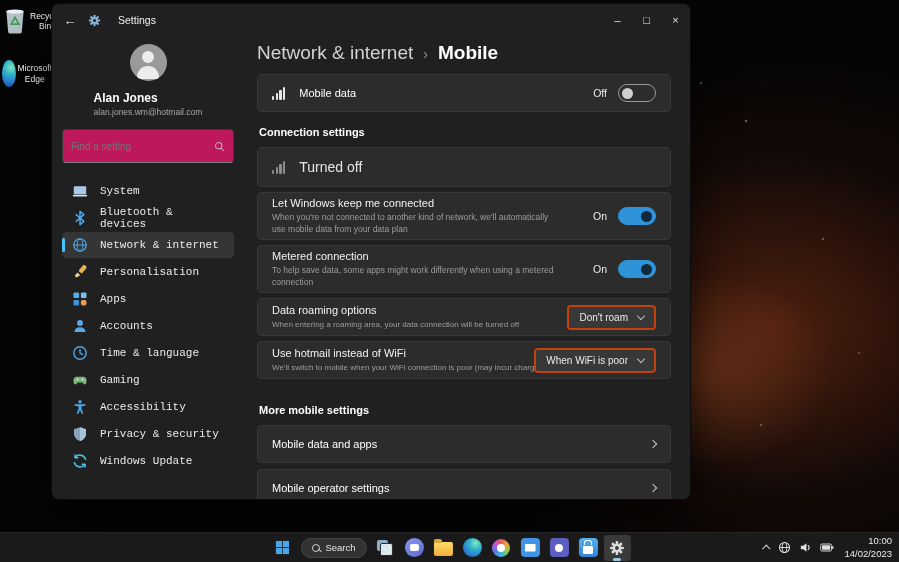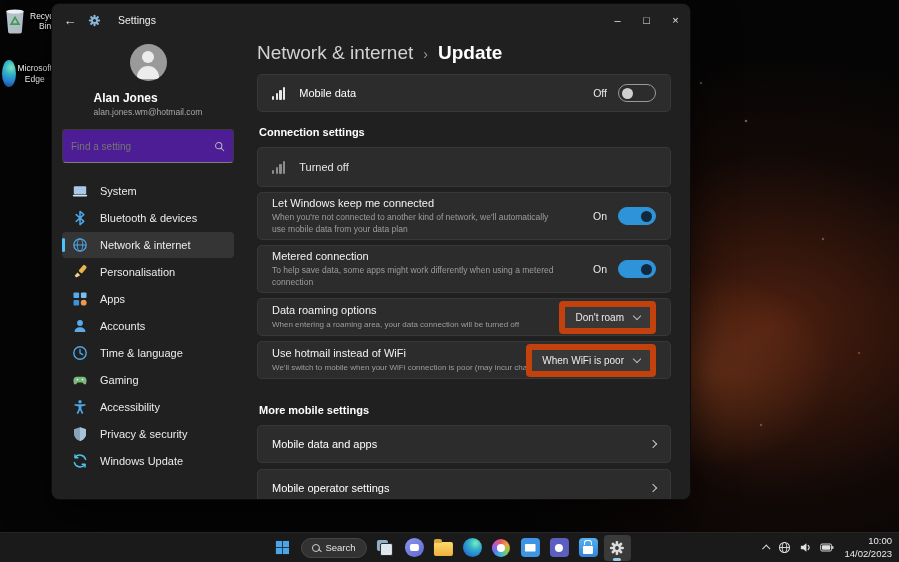--- a/index.html
+++ b/index.html
@@ -44,26 +44,26 @@
   .sidebar { width:190px; flex:0 0 auto; padding:0 8px 0 10px; }
   .profile { display:flex; align-items:center; gap:10px; padding:8px 4px 12px;flex-direction:column; }
   .avatar { width:37px; height:37px; border-radius:50%; background:#9a9a9a; position:relative; overflow:hidden; flex:0 0 auto; }
   .avatar::before { content:""; position:absolute; left:50%; top:7px; transform:translateX(-50%);
     width:12px; height:12px; border-radius:50%; background:#ececec; }
   .avatar::after { content:""; position:absolute; left:50%; top:22px; transform:translateX(-50%);
     width:22px; height:13px; border-radius:11px 11px 0 0; background:#ececec; }
   .p-name { font-size:12px; font-weight:700; }
   .p-email { font-size:8.5px; color:#a8a8a8; margin-top:2px; }
 
-  .search-box { height:24px; background:#4c1d95; border:1px solid #3a3a3a; border-bottom:1px solid #7e7e7e;
+  .search-box { height:24px; background:#be185d; border:1px solid #3a3a3a; border-bottom:1px solid #7e7e7e;
     border-radius:4px; display:flex; align-items:center; padding:16px 8px; gap:6px; }
   .search-box input { flex:1; min-width:0; background:transparent; border:0; outline:0; color:#dcdcdc;
     font-size:10px; font-family:"Liberation Sans", sans-serif; }
 
-  .nav { margin-top:15px; display:flex; flex-direction:column; gap:1px; }
+  .nav { margin-top:15px; display:flex; flex-direction:column; gap:1px;font-family:Liberation Mono, monospace; }
   .nav-item { position:relative; height:26px; display:flex; align-items:center; gap:12px;
     padding:0 10px; border-radius:4px; font-size:11px; color:#ebebeb; }
   .nav-item.selected { background:#353535; }
   .nav-item.selected::before { content:""; position:absolute; left:0; top:6px; width:3px; height:14px;
     border-radius:2px; background:#4cc2ff; }
   .nav-ic { width:16px; height:16px; flex:0 0 auto; display:flex; }
   .nav-ic svg { width:16px; height:16px; }
 
   
   .main { flex:1; min-width:0; padding:4px 19px 0 15px; overflow:hidden; }
@@ -75,38 +75,38 @@
   .card { background:#2c2c2c; border:1px solid rgba(255,255,255,0.06); border-radius:5px; }
   .row { display:flex; align-items:center; padding:0 14px; }
 
   #cardMobileData { height:38px; gap:14px; font-size:11px; }
   .push { margin-left:auto; display:flex; align-items:center; gap:11px; }
   .state-lbl { font-size:10.5px; color:#eaeaea; }
 
   .sec-head { font-size:11px; font-weight:700; margin:14px 2px 7px; height:14px; }
   .sec-head.second { margin-top:25px; }
 
-  #cardTurnedOff { height:40px; gap:14px; font-size:11px; color:#e6e6e6; margin-bottom:5px; }
+  #cardTurnedOff { height:40px; gap:14px; font-size:14px; color:#e6e6e6; margin-bottom:5px; }
 
   .setting-card { display:flex; align-items:center; justify-content:space-between;
     padding:0 14px; margin-bottom:5px; }
   .setting-card.tall { min-height:48px; }
   .setting-card.short { min-height:38px; }
   .s-left { min-width:0; }
   .s-title { font-size:11px; color:#f2f2f2; }
   .s-desc { font-size:8.5px; color:#9d9d9d; margin-top:3px; line-height:1.4; max-width:292px; }
   .s-desc.one-line { white-space:nowrap; font-size:8px; max-width:none; overflow:hidden; }
 
   .toggle { width:38px; height:18px; border-radius:10px; position:relative; flex:0 0 auto; }
   .toggle.off { border:1px solid #9a9a9a; background:transparent; }
   .toggle.off .knob { position:absolute; left:3px; top:2.5px; width:11px; height:11px; border-radius:50%; background:#cfcfcf; }
   .toggle.on { background:#2e93d8; border:1px solid #2e93d8; }
   .toggle.on .knob { position:absolute; right:3px; top:2.5px; width:11px; height:11px; border-radius:50%; background:#10293d; }
 
-  .dropdown { display:flex; align-items:center; gap:10px; background:#383838; border:6px solid #c2410c;
+  .dropdown { display:flex; align-items:center; gap:10px; background:#383838; border:2px solid #c2410c;
     border-radius:4px; padding:5px 10px; font-size:10px; color:#ebebeb; flex:0 0 auto; }
   .chev-d { width:6px; height:6px; border-right:1.4px solid #bcbcbc; border-bottom:1.4px solid #bcbcbc;
     transform:rotate(45deg); margin-top:-3px; }
 
   .link-card { height:38px; display:flex; align-items:center; justify-content:space-between;
     padding:0 14px; font-size:11px; margin-bottom:6px; }
   .chev-r { width:6px; height:6px; border-top:1.4px solid #c8c8c8; border-right:1.4px solid #c8c8c8;
     transform:rotate(45deg); }
 
   .bars { display:flex; align-items:flex-end; gap:1.5px; height:13px; }
@@ -341,21 +341,21 @@
             </span>
             <span>Windows Update</span>
           </div>
         </div>
       </div>
 
       <div class="main">
         <div class="crumb">
           <span class="crumb-parent">Network &amp; internet</span>
           <span class="crumb-sep">›</span>
-          <span class="crumb-cur">Update</span>
+          <span class="crumb-cur">Mobile</span>
         </div>
 
         <div class="card row" id="cardMobileData">
           <span class="bars">
               <i></i>
               <i></i>
               <i></i>
               <i></i>
             </span>
           <span>Mobile data</span>

